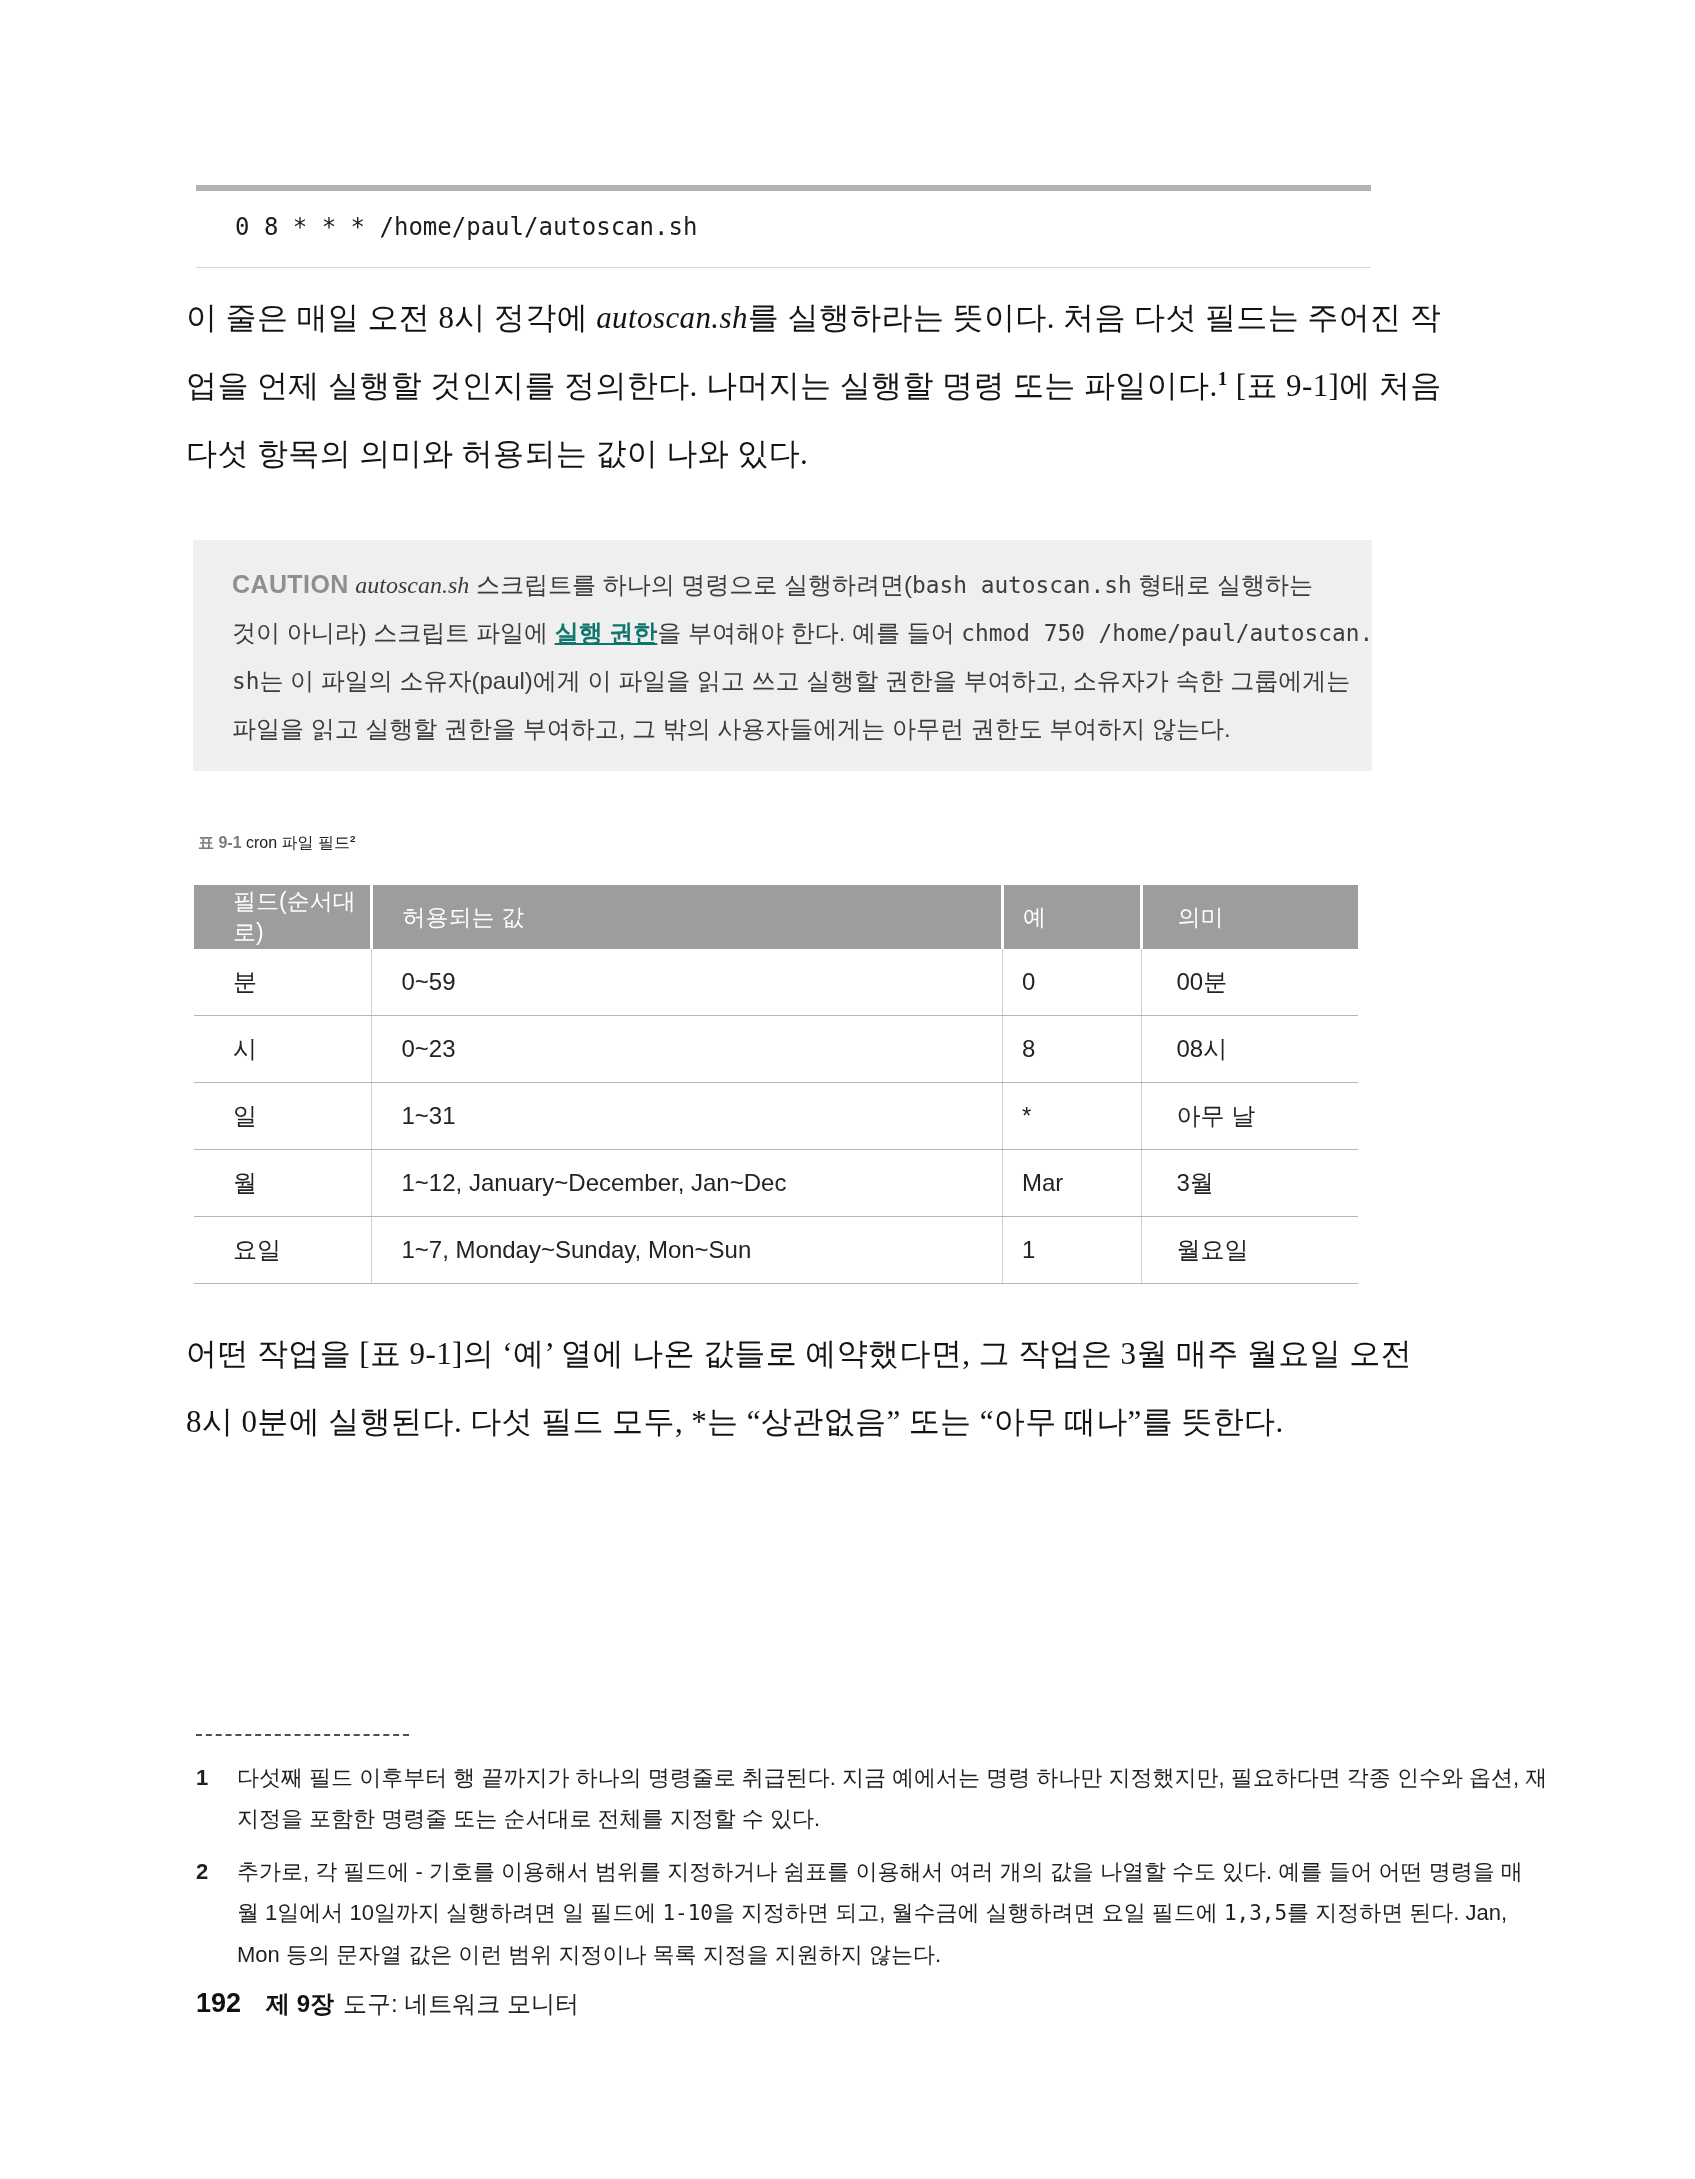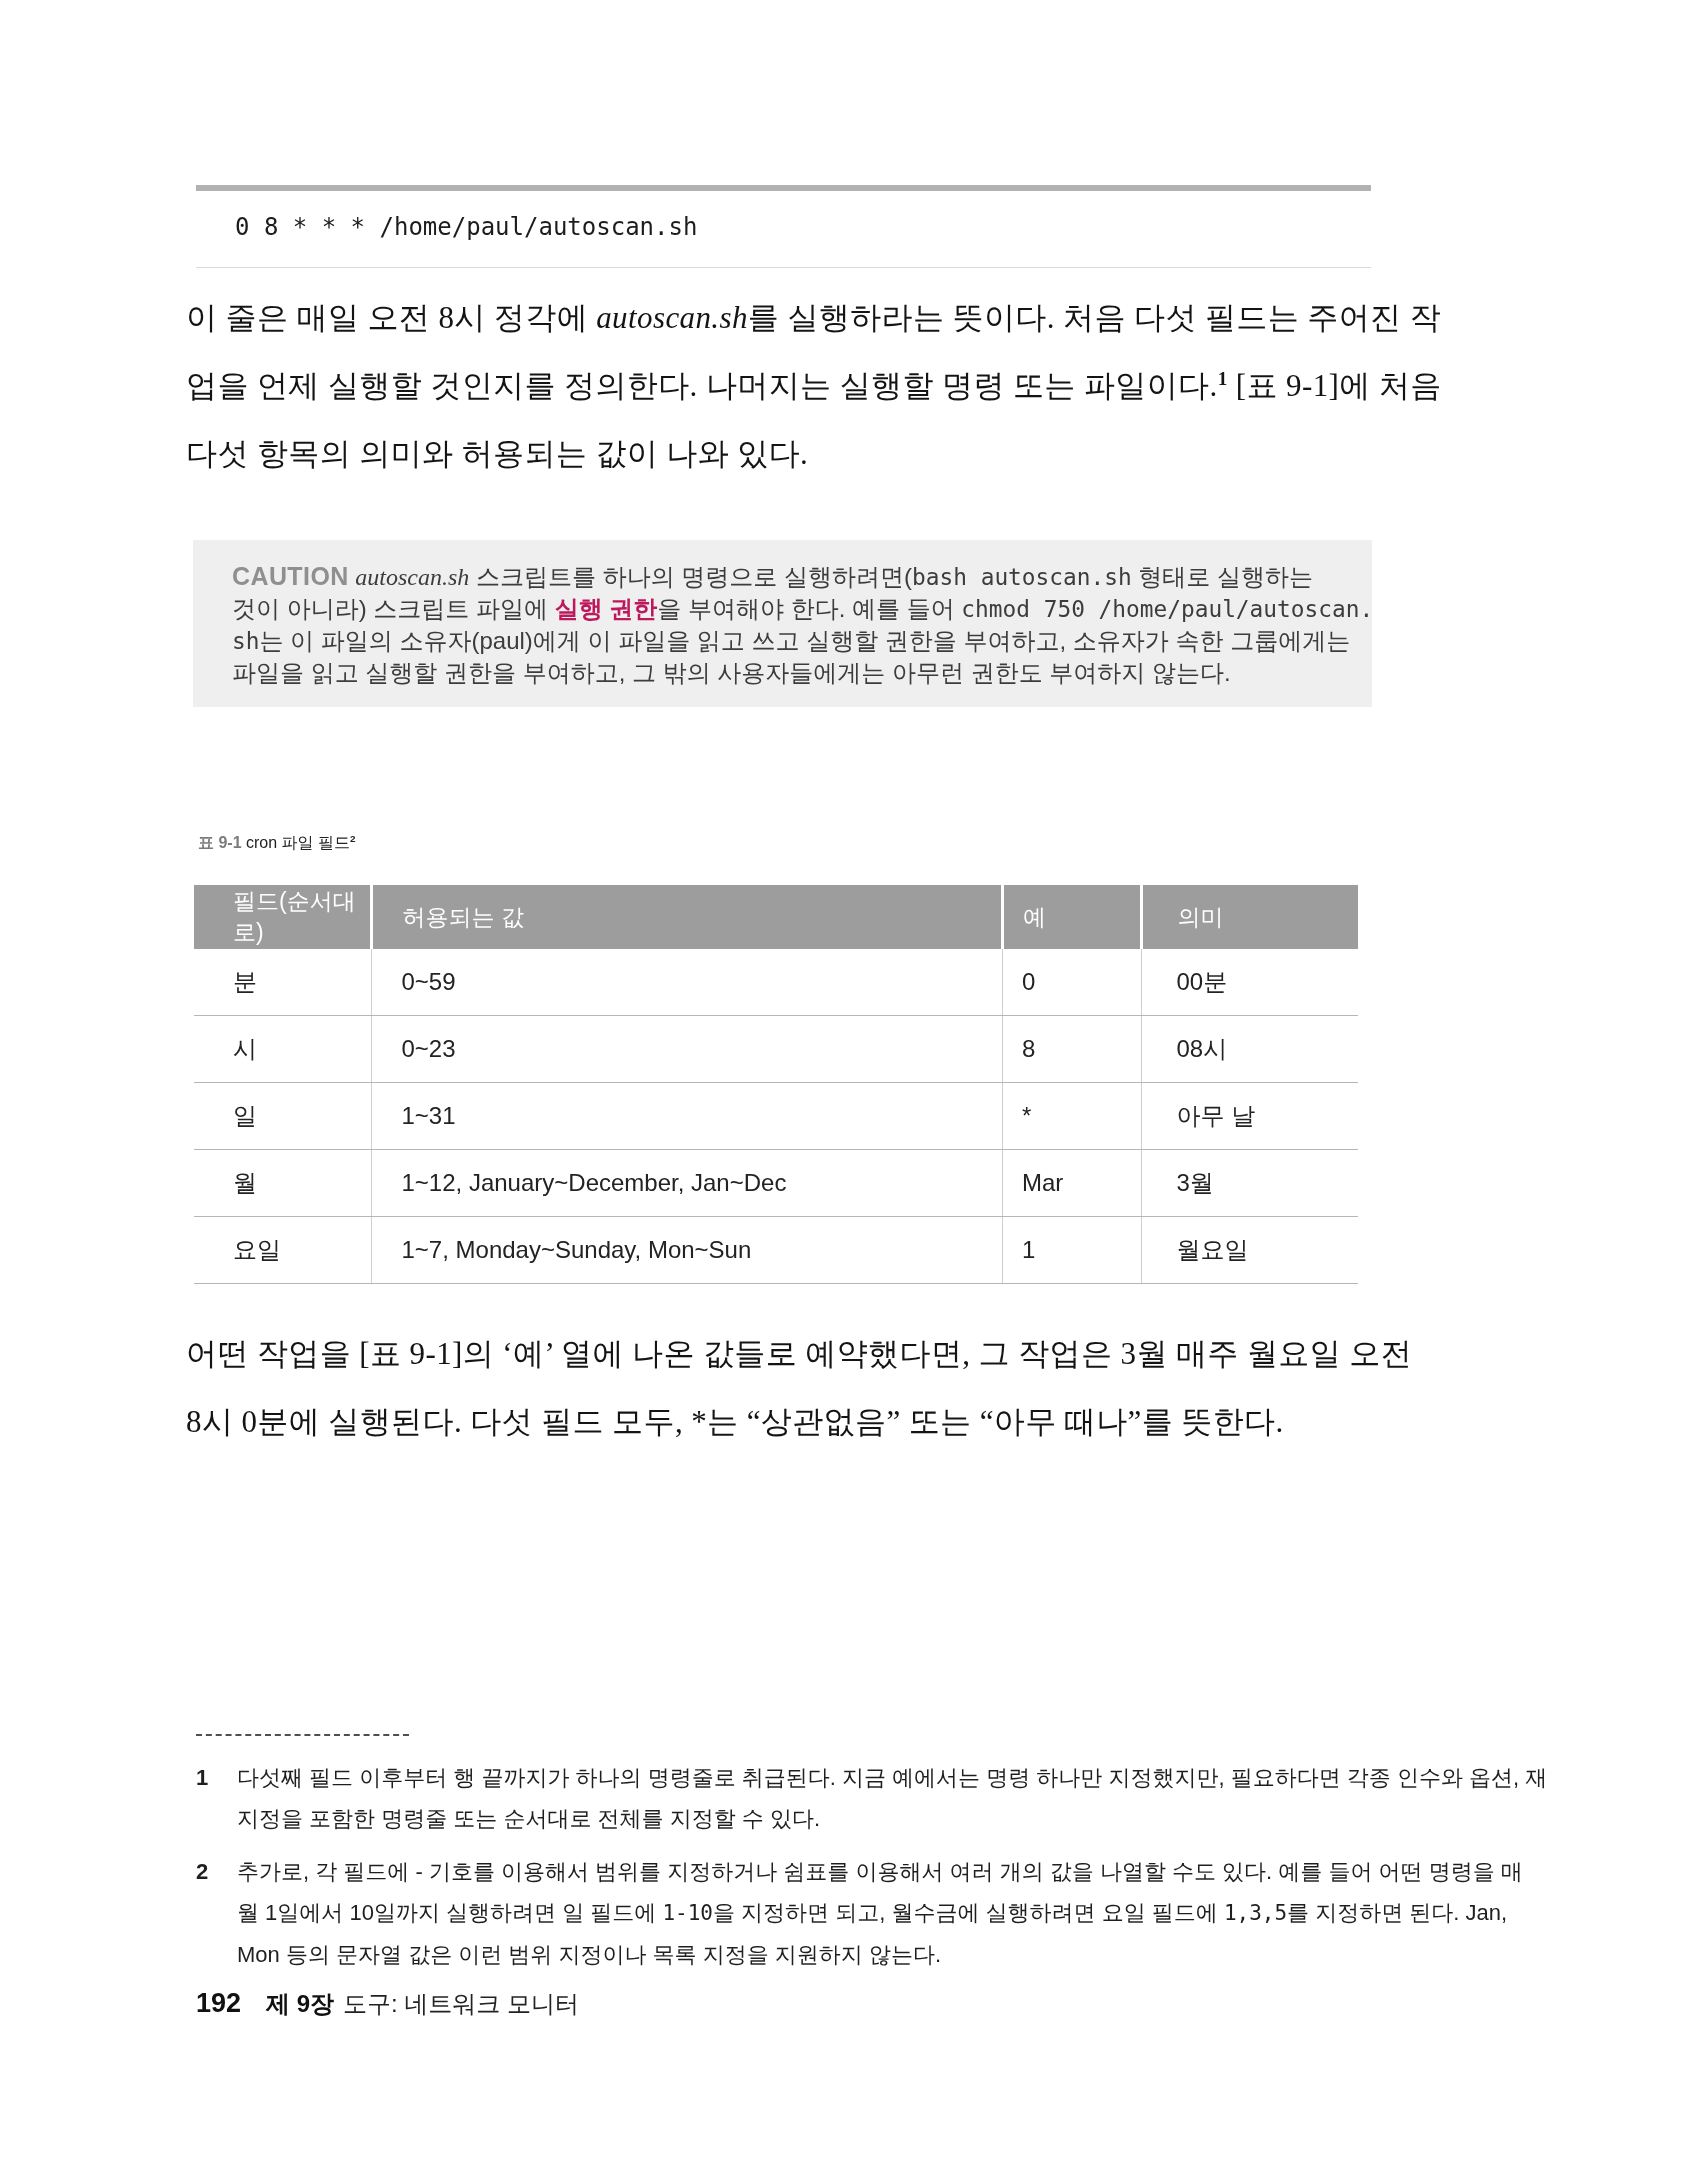--- a/index.html
+++ b/index.html
@@ -23,23 +23,23 @@
   
   .seg-i{font-style:italic;font-family:"Liberation Serif","DejaVu Serif",serif;}
   .seg-c{font-family:"DejaVu Sans Mono","Liberation Mono",monospace;font-size:0.95em;}
   .seg-b{font-weight:bold;color:#111;}
   .seg-g{font-weight:bold;color:#8a8a8a;}
   .seg-s{font-weight:bold;vertical-align:super;font-size:0.62em;line-height:0;}
 
   
   .caution{position:absolute;left:193px;top:540px;width:1179px;box-sizing:border-box;
            background:#efefef;padding:20px 34px 17.6px 39px;
-           font-size:24px;line-height:32px;color:#3c3c3c;}
+           font-size:24px;line-height:48px;color:#3c3c3c;}
   .caution .seg-g{color:#8f8f8f;font-size:25px;letter-spacing:0.4px;}
-  .caution .seg-b{color:#be185d;}
+  .caution .seg-b{color:#0f766e;text-decoration:underline;}
 
   
   .table-title{position:absolute;left:198px;top:833px;font-size:16px;color:#222;}
   .table-title .seg-g{color:#7b7b7b;}
   .cron-table{position:absolute;left:194px;top:885px;border-collapse:collapse;table-layout:fixed;}
   .cron-table th{background:#9d9d9d;color:#ffffff;font-weight:normal;font-size:23px;
                  text-align:left;height:56px;border-right:3.5px solid #ffffff;}
   .cron-table th:last-child{border-right:none;}
   .cron-table td{height:64px;font-size:24px;color:#232323;background:#ffffff;
                  border-bottom:1.8px solid #b6b6b6;border-right:1.8px solid #cfcfcf;}

